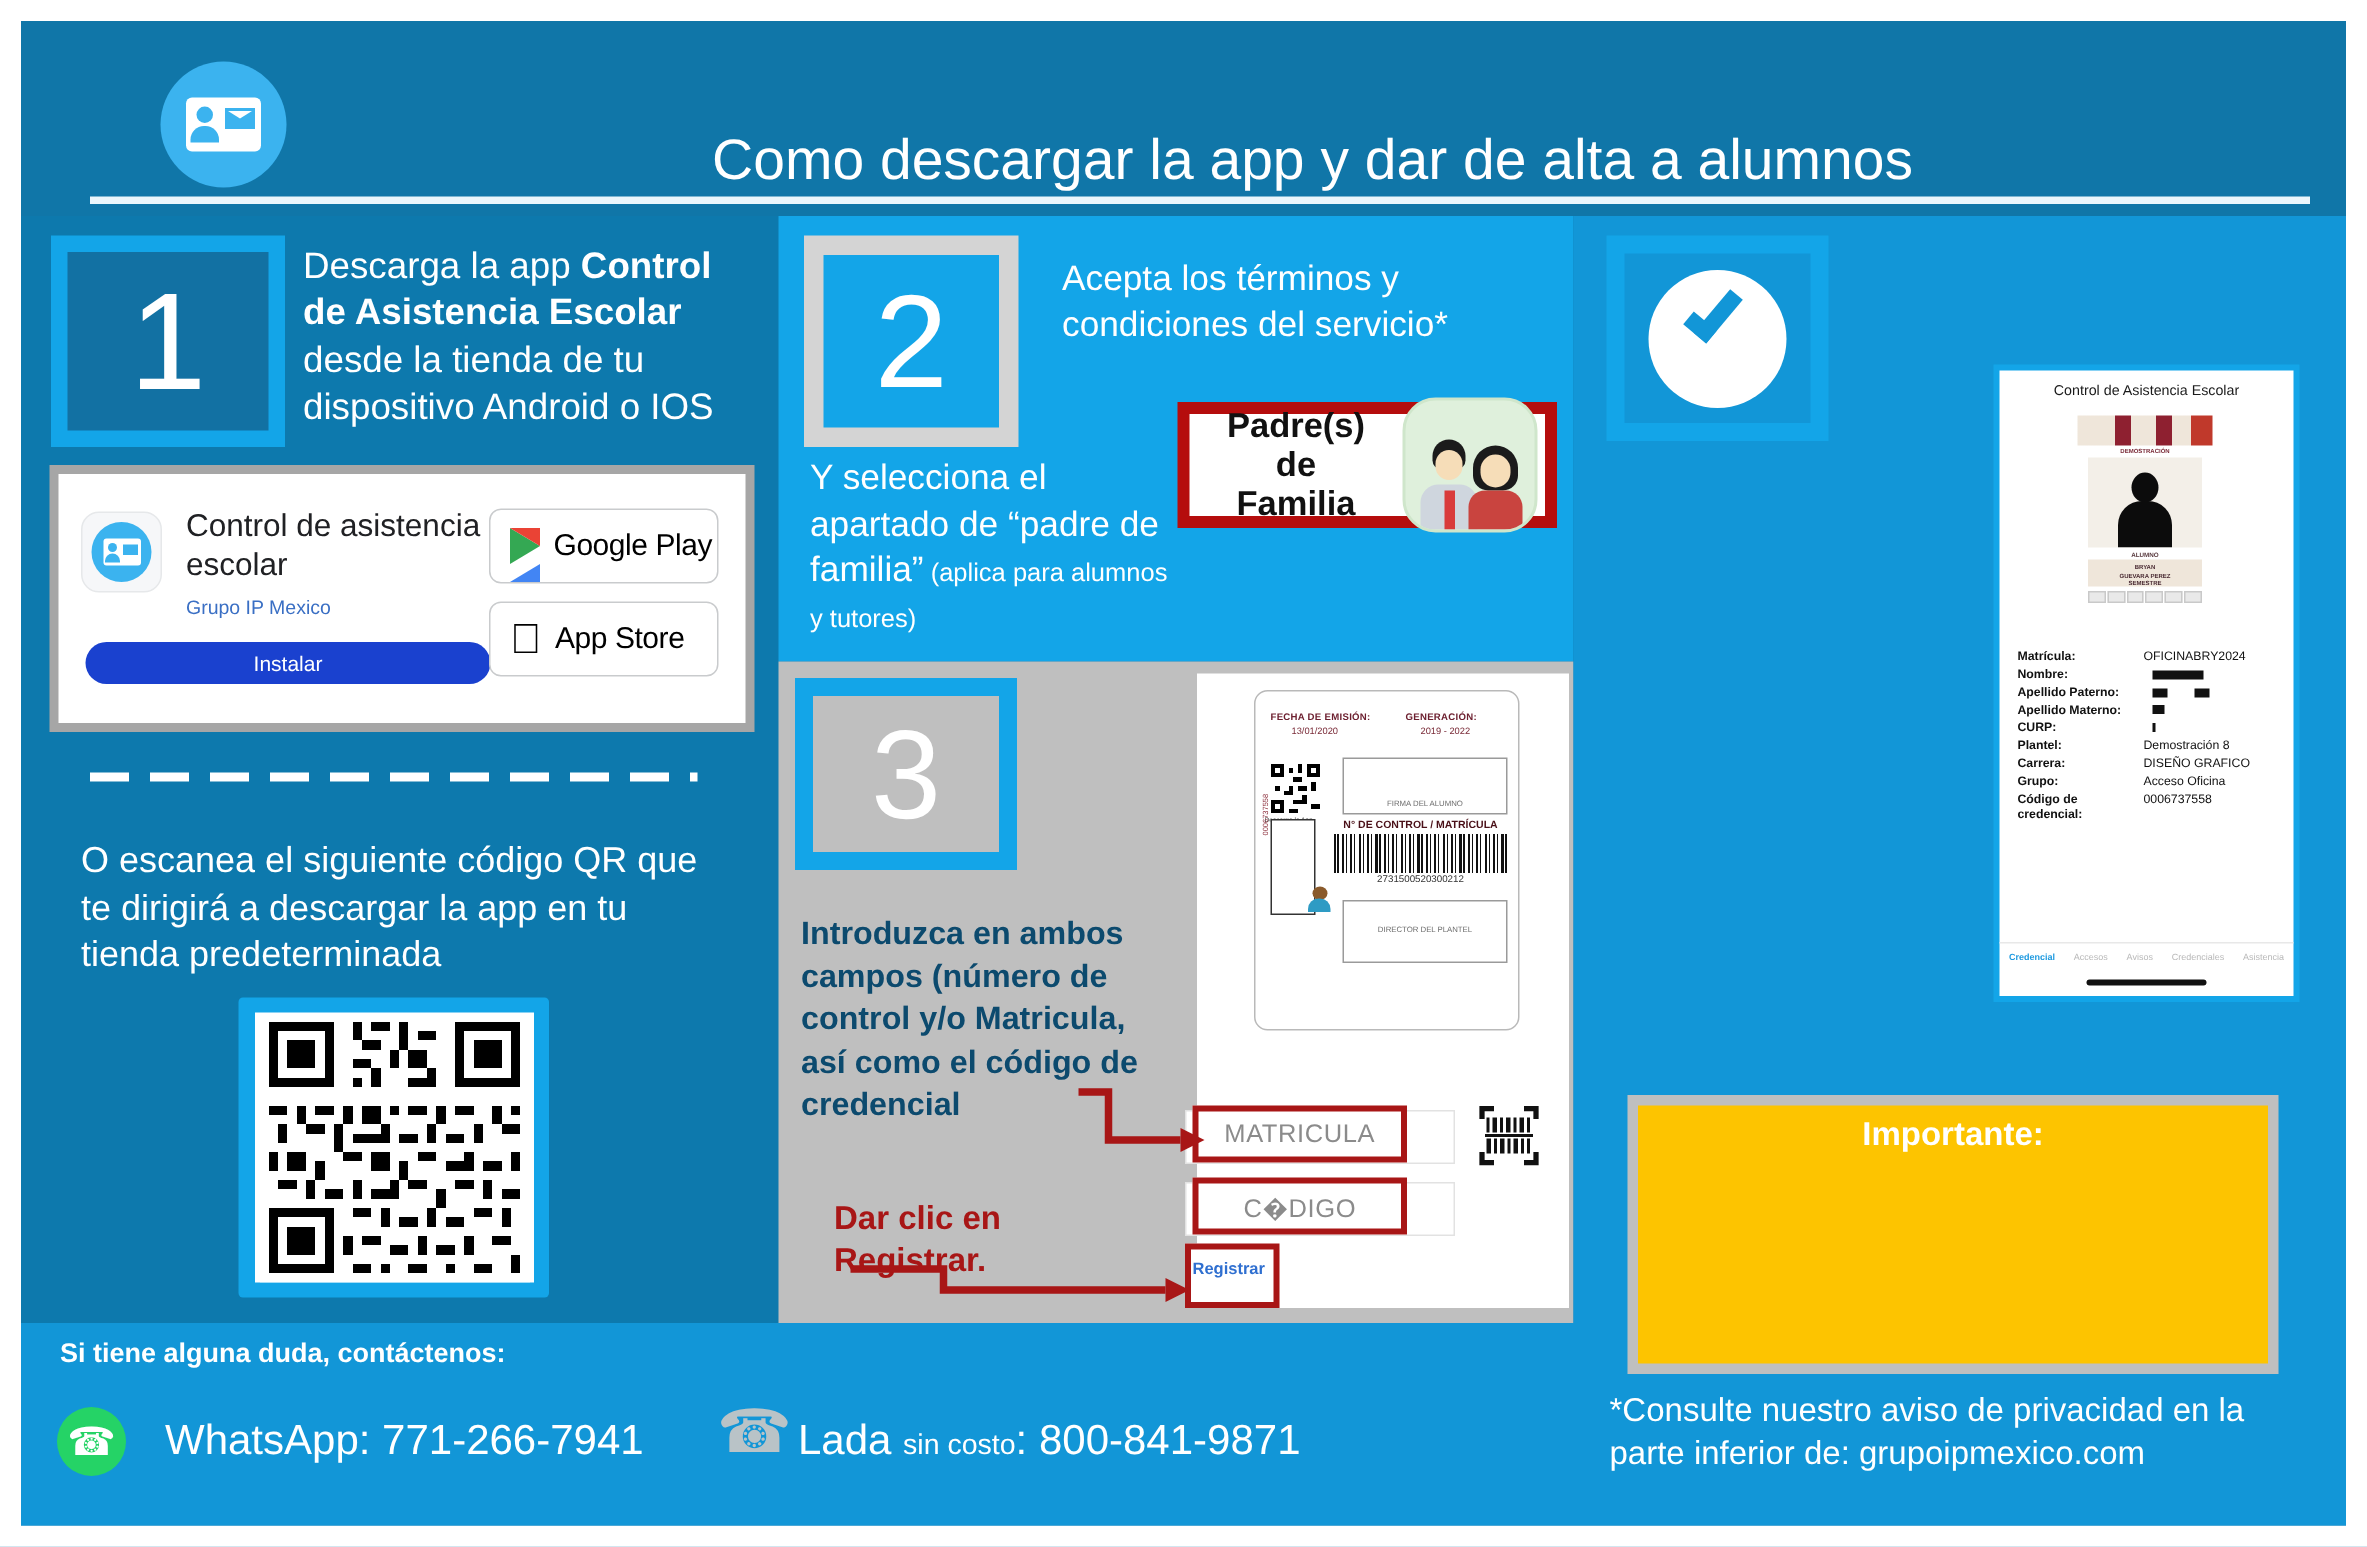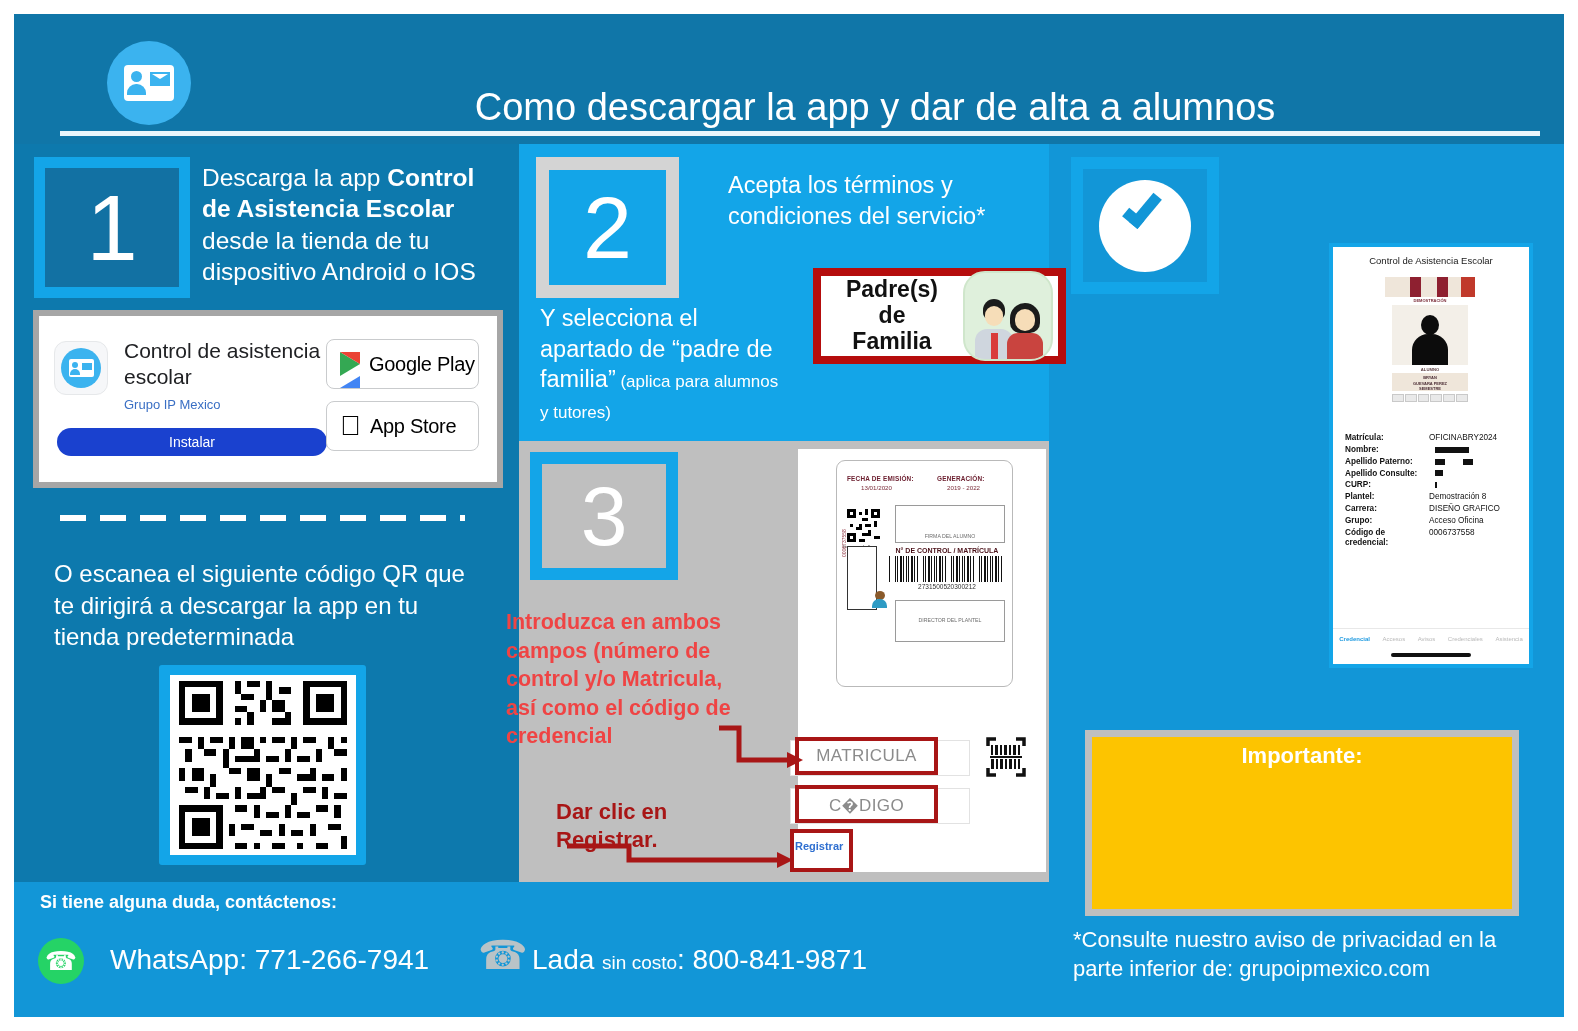--- a/index.html
+++ b/index.html
@@ -52,26 +52,26 @@
   #badge4{left:1071px;top:157px;width:148px;height:137px;background:#13a5e8;padding:12px;}
   #badge4 .inner{width:100%;height:100%;background:#1296d7;display:flex;align-items:center;justify-content:center;}
   .check-circle{width:92px;height:92px;border-radius:50%;background:#ffffff;position:relative;}
   .check-circle:after{content:"";position:absolute;left:24px;top:18px;width:38px;height:20px;
       border-left:11px solid #1296d7;border-bottom:11px solid #1296d7;transform:rotate(-50deg);box-sizing:border-box;}
 
   
   .s1-text{position:absolute;left:202px;top:162px;width:300px;font-size:24.5px;line-height:1.28;color:#ffffff;}
   .s1-text b{font-weight:bold;}
 
-  .s2-top{position:absolute;left:728px;top:170px;width:330px;font-size:23.5px;line-height:1.3;color:#ffffff;}
+  .s2-top{position:absolute;left:708px;top:170px;width:330px;font-size:23.5px;line-height:1.3;color:#ffffff;}
   .s2-bot{position:absolute;left:540px;top:303px;width:250px;font-size:23.5px;line-height:1.3;color:#ffffff;}
   .s2-bot .small{font-size:17px;}
 
-  .s3-text{position:absolute;left:506px;top:608px;width:250px;font-size:21.5px;line-height:1.33;
-           color:#ef4444;font-weight:bold;}
+  .s3-text{position:absolute;left:534px;top:608px;width:250px;font-size:21.5px;line-height:1.33;
+           color:#0c4a6e;font-weight:bold;}
 
   .s4-text{position:absolute;left:1065px;top:353px;width:255px;font-size:26px;line-height:1.33;color:#ffffff;}
   .s4-text b{font-weight:bold;}
 
   
   .store-card{position:absolute;left:33px;top:310px;width:470px;height:178px;background:#a6a6a6;padding:6px;box-sizing:border-box;}
   .store-inner{width:100%;height:100%;background:#ffffff;position:relative;}
   .app-thumb{position:absolute;left:15px;top:25px;width:52px;height:52px;border-radius:12px;
              background:#f6f7f9;border:1px solid #e6e8ea;display:flex;align-items:center;justify-content:center;}
   .thumb-circ{width:40px;height:40px;border-radius:50%;background:#3bb3ef;display:flex;align-items:center;justify-content:center;}
@@ -98,21 +98,21 @@
   .dash-row{position:absolute;left:60px;top:515px;width:405px;height:6px;
             background:repeating-linear-gradient(to right,#ffffff 0 26px,transparent 26px 40px);}
 
   .qr-text{position:absolute;left:54px;top:558px;width:430px;font-size:24px;line-height:1.32;color:#ffffff;}
 
   .qr-frame{position:absolute;left:159px;top:665px;width:207px;height:200px;background:#13a5e8;
             display:flex;align-items:center;justify-content:center;border-radius:3px;}
   .qr-code{width:186px;height:180px;background:#ffffff;position:relative;overflow:hidden;}
 
   
-  .pdf-card{position:absolute;left:785px;top:268px;width:253px;height:96px;background:#b50d0d;padding:8px;box-sizing:border-box;margin-left:28px;}
+  .pdf-card{position:absolute;left:785px;top:268px;width:253px;height:84px;background:#b50d0d;padding:8px;box-sizing:border-box;}
   .pdf-inner{width:100%;height:100%;background:#ffffff;display:flex;align-items:center;}
   .pdf-label{flex:1;text-align:center;font-size:23px;font-weight:bold;line-height:1.12;color:#111;}
   .pdf-avatar{width:86px;height:86px;margin-right:5px;border-radius:22px;background:#dff0dc;
               border:2px solid #cfe6cb;position:relative;overflow:hidden;}
   .pa-man{position:absolute;left:10px;bottom:0;width:38px;height:60px;}
   .pa-man .h{position:absolute;left:8px;top:0;width:22px;height:20px;border-radius:11px 11px 6px 6px;background:#1b1b1b;}
   .pa-man .f{position:absolute;left:10px;top:7px;width:18px;height:20px;border-radius:9px;background:#f6ddb8;}
   .pa-man .b{position:absolute;left:0;bottom:0;width:38px;height:30px;border-radius:12px 12px 0 0;background:#cfd6de;}
   .pa-man .t{position:absolute;left:16px;bottom:0;width:7px;height:26px;background:#d93b3b;}
   .pa-wo{position:absolute;right:6px;bottom:0;width:40px;height:56px;}
@@ -532,21 +532,21 @@
           </div>
           <div class="pr-row">
             <span class="pr-k">Nombre:</span>
             <span class="pr-v"><span class="pr-redact" style="width: 34px; margin-left: 6px;"></span></span>
           </div>
           <div class="pr-row">
             <span class="pr-k">Apellido Paterno:</span>
             <span class="pr-v"><span class="pr-redact" style="width: 10px; margin-left: 6px;"></span><span class="pr-redact" style="width: 10px; margin-left: 18px;"></span></span>
           </div>
           <div class="pr-row">
-            <span class="pr-k">Apellido Consulte:</span>
+            <span class="pr-k">Apellido Materno:</span>
             <span class="pr-v"><span class="pr-redact" style="width: 8px; margin-left: 6px;"></span></span>
           </div>
           <div class="pr-row">
             <span class="pr-k">CURP:</span>
             <span class="pr-v"><span class="pr-redact" style="width: 2px; margin-left: 6px;"></span></span>
           </div>
           <div class="pr-row">
             <span class="pr-k">Plantel:</span>
             <span class="pr-v">Demostración 8</span>
           </div>

